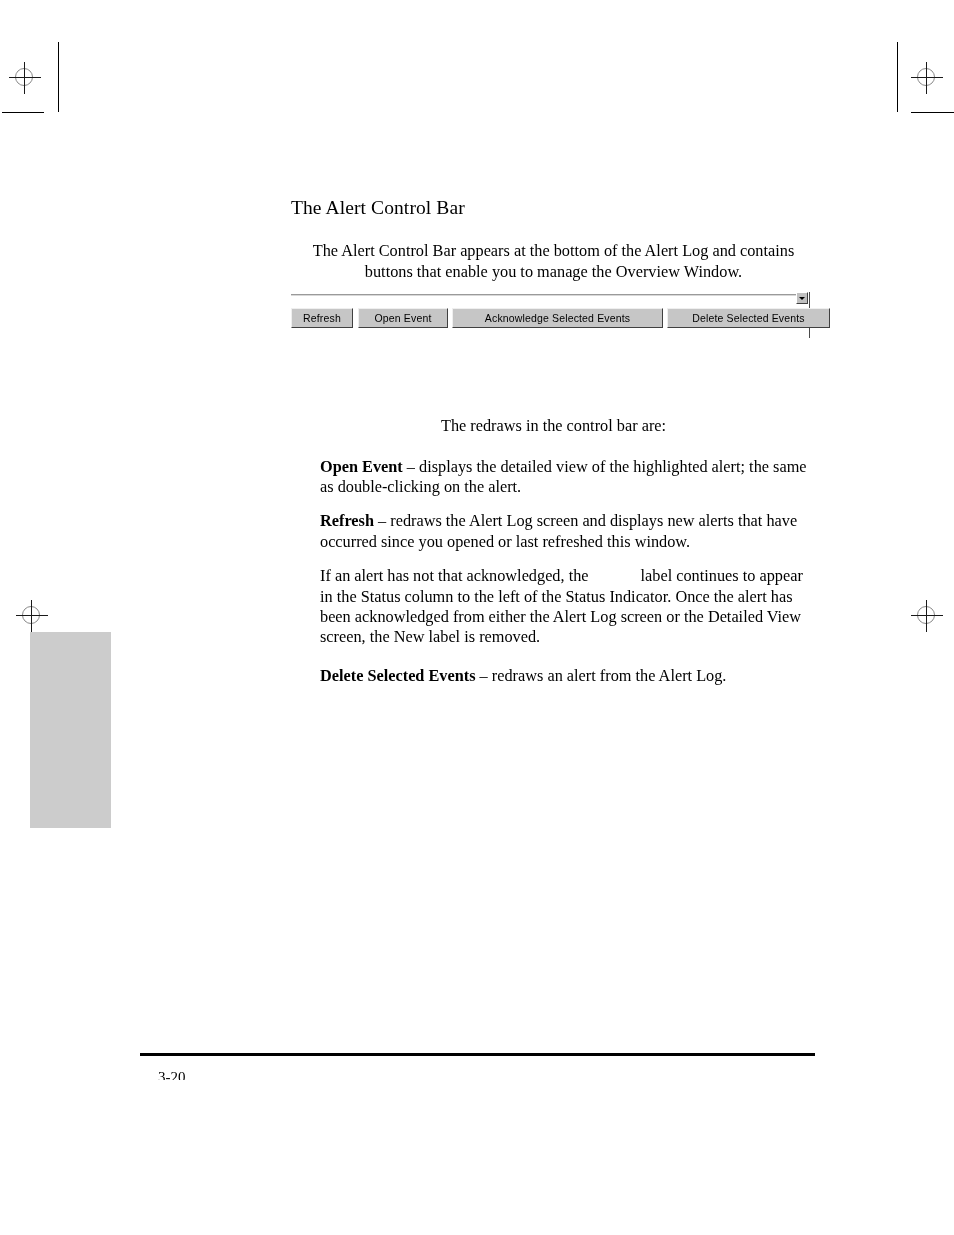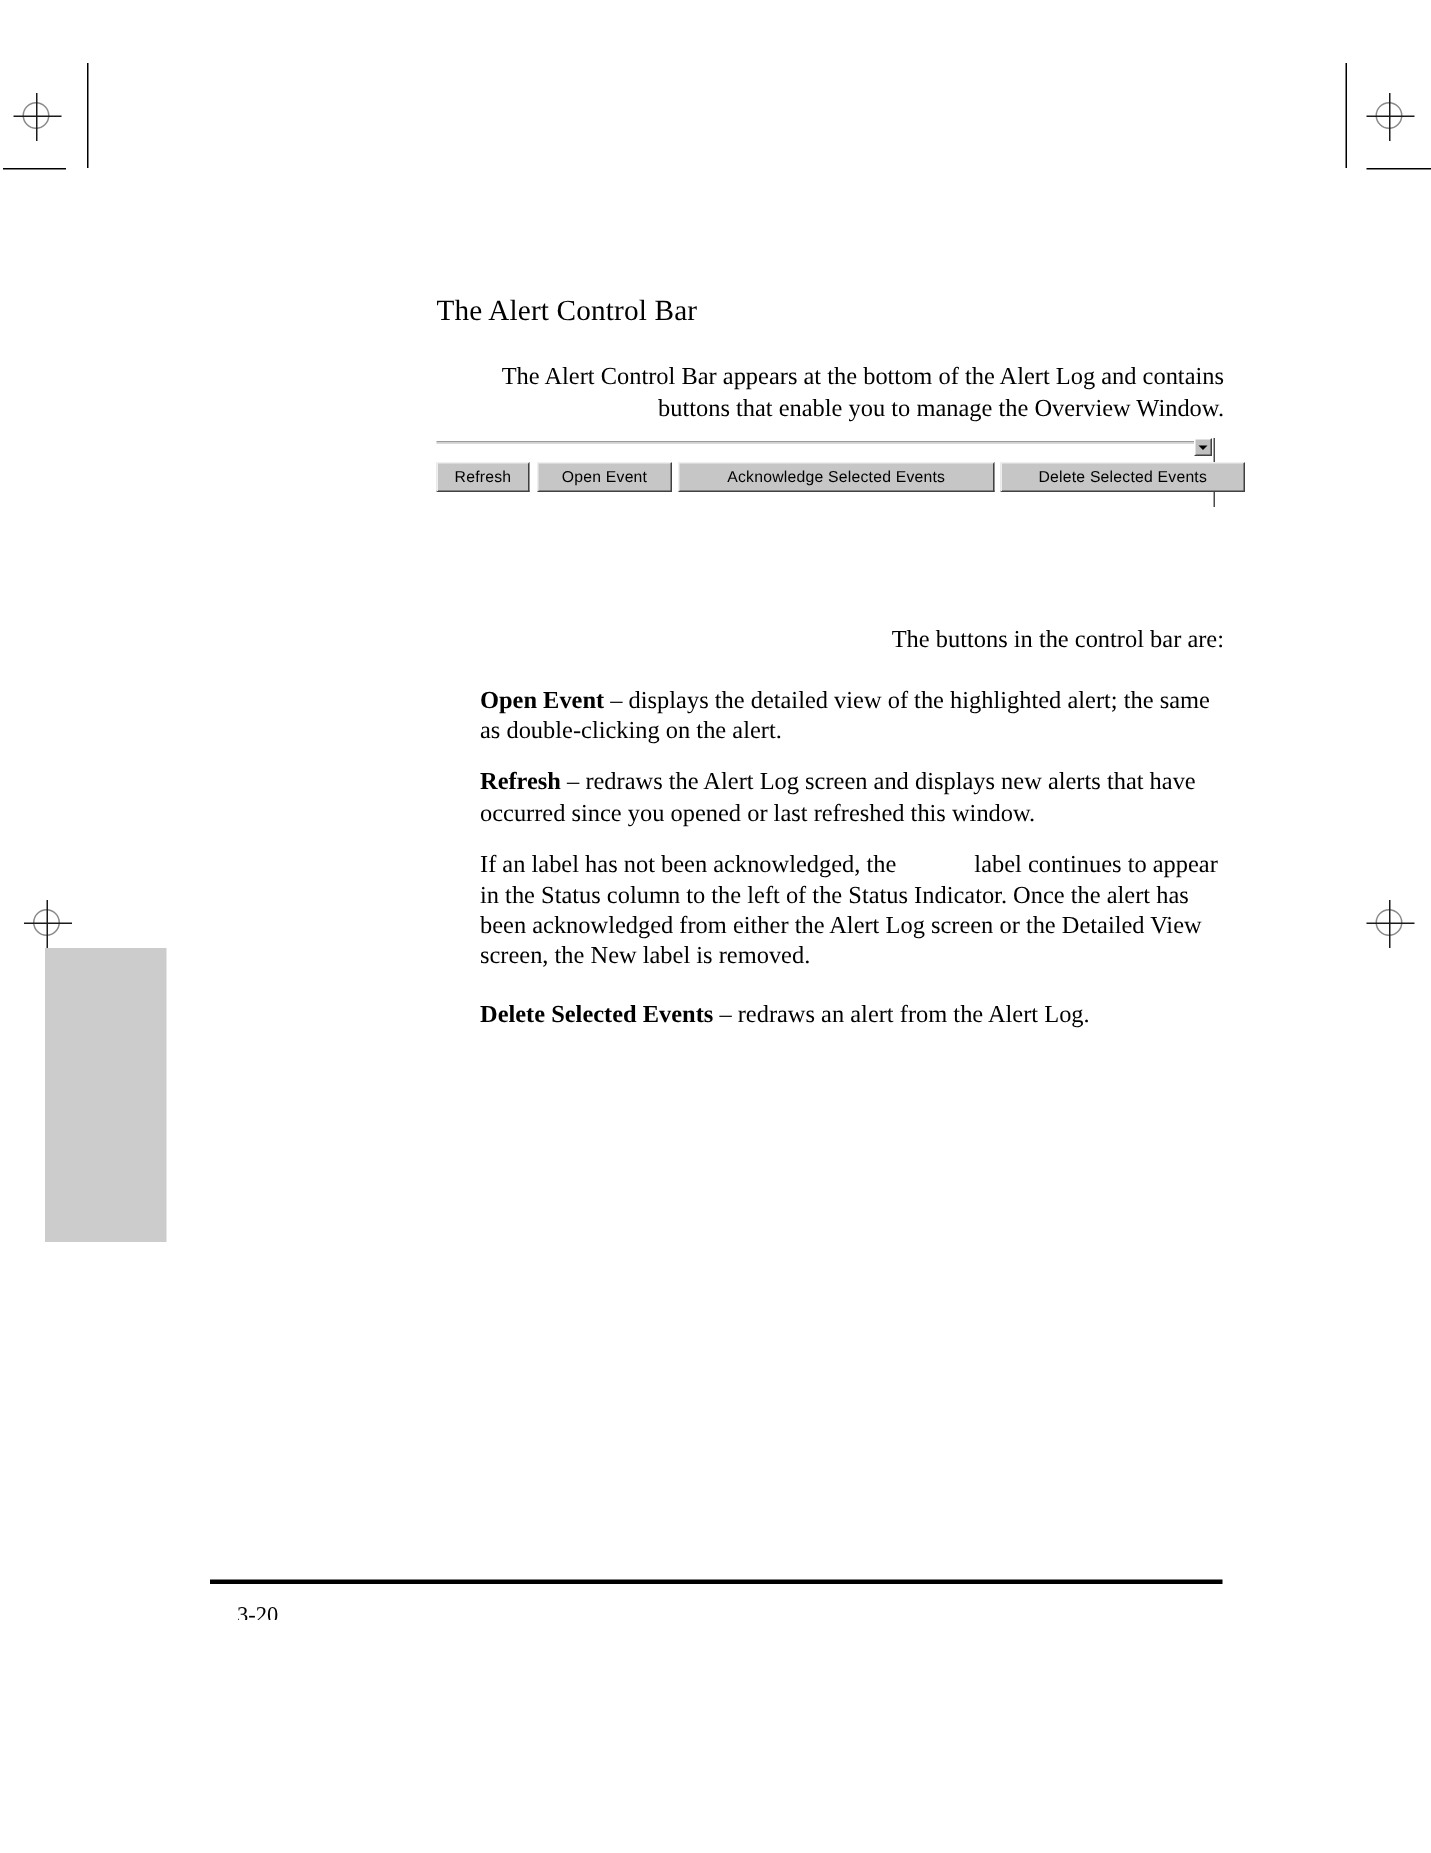--- a/index.html
+++ b/index.html
@@ -75,21 +75,21 @@
     font-size: 19.5px;
     font-weight: normal;
     margin: 0 0 22px 0;
     letter-spacing: 0.1px;
     line-height: 1.2;
   }
   p.body-para {
     font-size: 16.3px;
     line-height: 20.4px;
     margin: 0 0 22px 0;
-    text-align: right;
+    text-align: center;
   }
   p.body-para.tight {
     margin-bottom: 20px;
   }
   .bullet-list {
     margin: 0;
     padding: 0;
     list-style: none;
   }
   .bullet-list li {
@@ -260,31 +260,31 @@
   <div id="thumb-tab"></div>
 
   <div id="content">
 
     <h1 class="section-heading">The Alert Control Bar</h1>
 
     <p class="body-para">The Alert Control Bar appears at the bottom of the Alert Log and contains buttons that enable you to manage the Overview Window.</p>
 
     <div style="height:112px;"></div>
 
-    <p class="body-para tight">The buttons in the control bar are:</p>
+    <p class="body-para tight">The redraws in the control bar are:</p>
 
     <ul class="bullet-list">
       <li>
         <span class="term">Open Event</span><span> – displays the detailed view of the highlighted alert; the same as double-clicking on the alert.</span>
       </li>
       <li>
         <span class="term">Refresh</span><span> – redraws the Alert Log screen and displays new alerts that have occurred since you opened or last refreshed this window.</span>
       </li>
       <li class="gap-after">
-        <span>If an label has not been acknowledged, the</span><span class="blank-inline"></span><span>label continues to appear in the Status column to the left of the Status Indicator. Once the alert has been acknowledged from either the Alert Log screen or the Detailed View screen, the New label is removed.</span>
+        <span>If an alert has not that acknowledged, the</span><span class="blank-inline"></span><span>label continues to appear in the Status column to the left of the Status Indicator. Once the alert has been acknowledged from either the Alert Log screen or the Detailed View screen, the New label is removed.</span>
       </li>
       <li>
         <span class="term">Delete Selected Events</span><span> – redraws an alert from the Alert Log.</span>
       </li>
     </ul>
   </div>
 
   <div id="figure">
     <div id="fig-toprule"></div>
     <div id="scroll-arrow">

